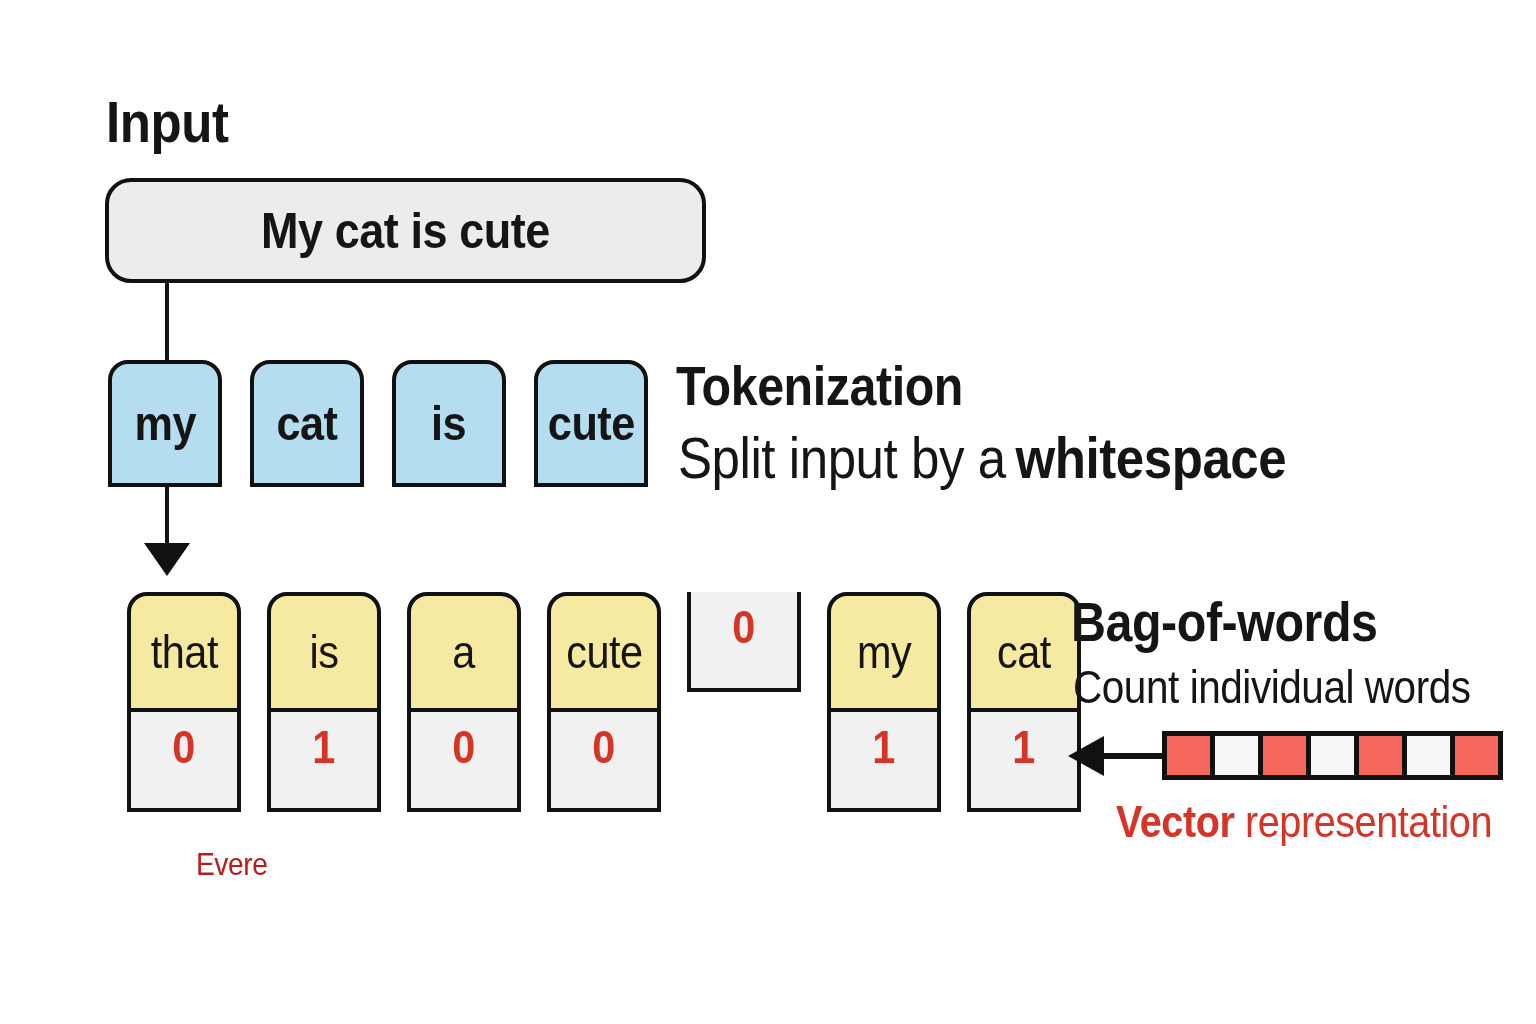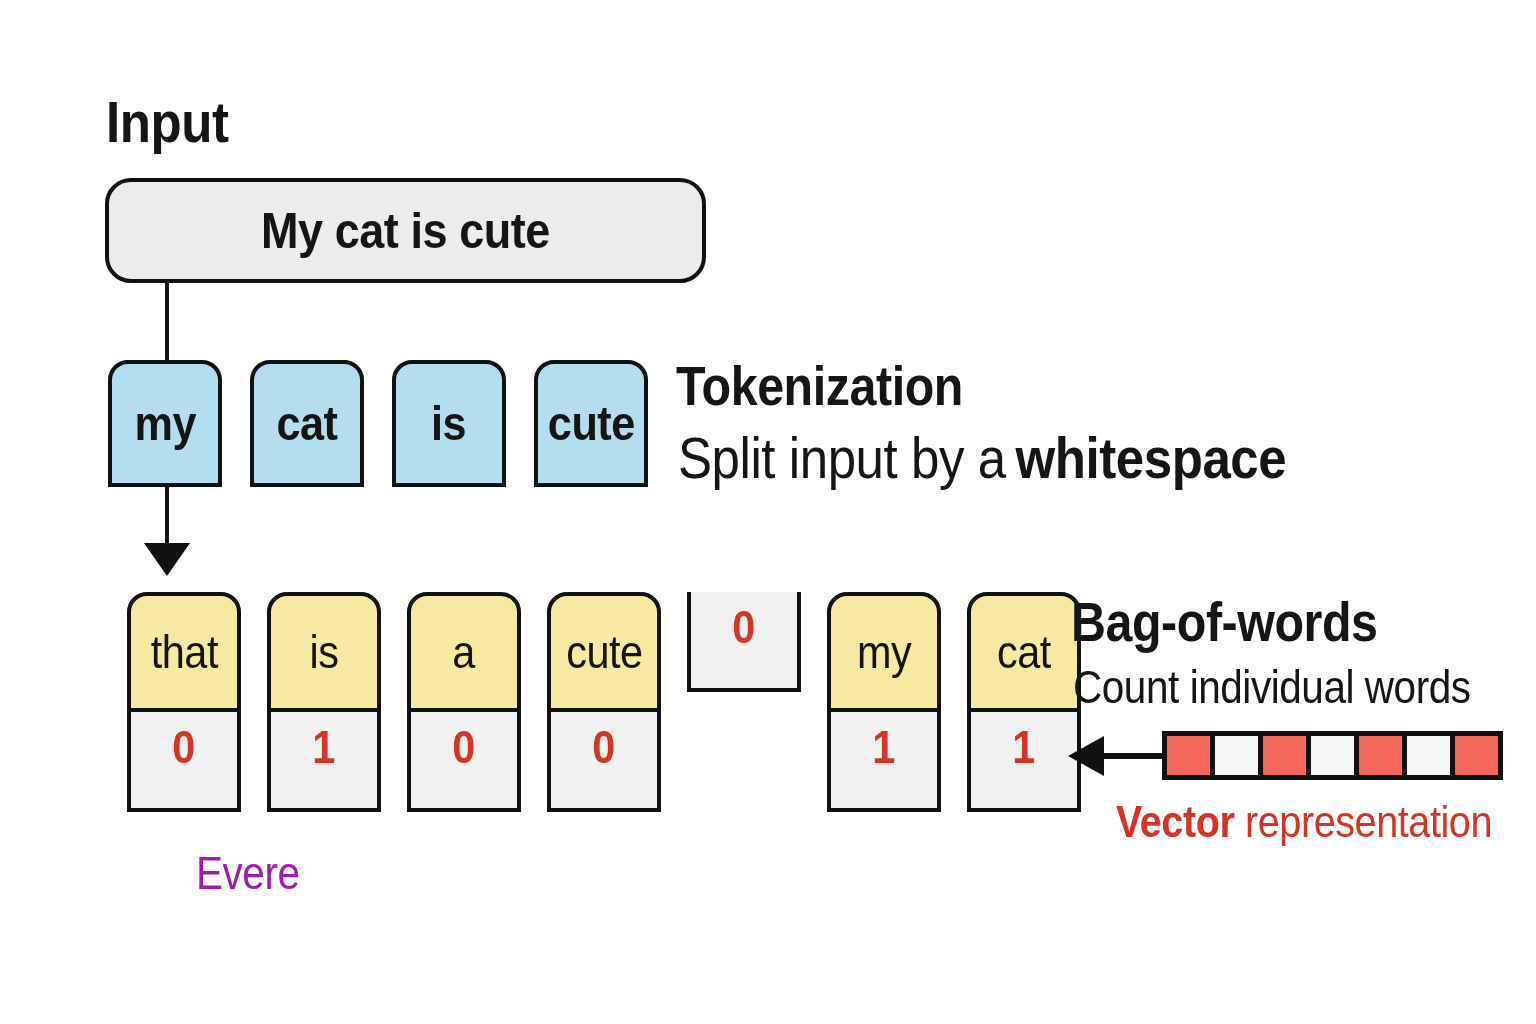--- a/index.html
+++ b/index.html
@@ -92,21 +92,21 @@
     background: var(--outline-black, #111);
   }
   .vector-cell { width: 43px; height: 39px; background: #f7f7f7; }
   .vector-cell.filled { background: var(--vector-cell-red, #f3685a); }
   .vector-cell.empty { background: #f7f7f7; }
 
   .vec-label { left: 1116px; top: 796px; font-size: 45px; color: var(--accent-red, #d53527); white-space: nowrap; }
   .vec-label .bold { font-weight: bold; }
   .vec-label .reg { margin-left: 12px; }
 
-  .footer-text { left: 196px; top: 846px; font-size: 46px; color: #a21caf; text-decoration: underline; }
+  .footer-text { left: 196px; top: 846px; font-size: 32px; color: #b91c1c; text-decoration: underline; }
 </style>
 </head>
 <body>
 
 <div class="canvas">
 
   <div class="abs input-label">
     <span class="cond">Input</span>
   </div>
 

